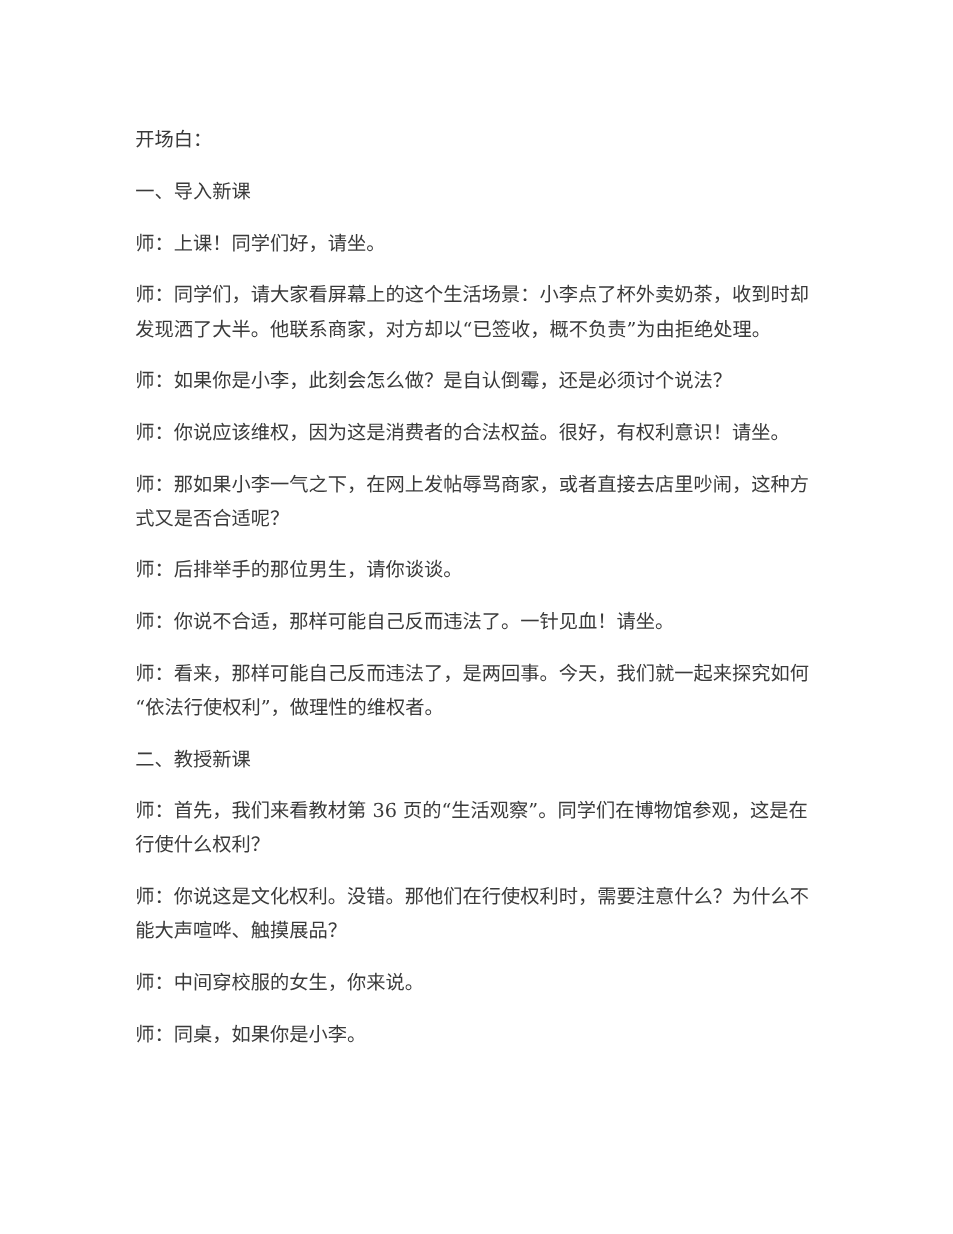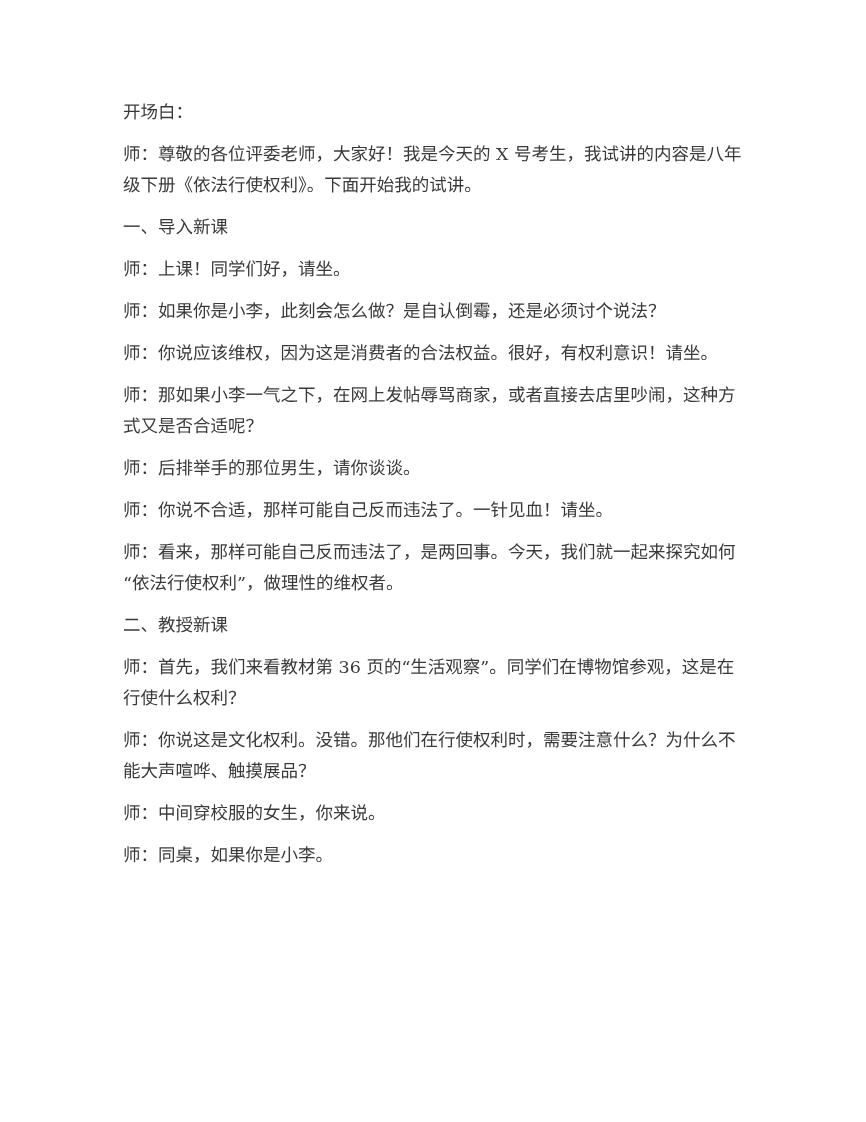--- a/index.html
+++ b/index.html
@@ -18,39 +18,39 @@
     box-sizing: border-box;
     width: 866px;
     height: 1122px;
     background: #ffffff;
     padding: 97px 121px 0 123px;
   }
   .doc-body {
     width: 622px;
   }
   .doc-paragraph {
-    margin: 0 0 11px 0;
+    margin: 16px 0 11px 0;
     font-size: 17.5px;
     line-height: 31px;
     color: #3a3a3a;
     font-weight: 400;
     text-align: left;
     word-break: break-all;
     overflow-wrap: break-word;
   }
 </style>
 </head>
 <body>
 
 <div class="doc-page">
   <div class="doc-body">
     <p class="doc-paragraph">开场白：</p>
-    <p class="doc-paragraph">师：尊敬的各位评委老师，大家好！我是今天的 X 号考生，我试讲的内容是八年级下册《依法行使权利》。下面开始我的试讲。</p>
     <p class="doc-paragraph">一、导入新课</p>
     <p class="doc-paragraph">师：上课！同学们好，请坐。</p>
+    <p class="doc-paragraph">师：同学们，请大家看屏幕上的这个生活场景：小李点了杯外卖奶茶，收到时却发现洒了大半。他联系商家，对方却以“已签收，概不负责”为由拒绝处理。</p>
     <p class="doc-paragraph">师：如果你是小李，此刻会怎么做？是自认倒霉，还是必须讨个说法？</p>
     <p class="doc-paragraph">师：你说应该维权，因为这是消费者的合法权益。很好，有权利意识！请坐。</p>
     <p class="doc-paragraph">师：那如果小李一气之下，在网上发帖辱骂商家，或者直接去店里吵闹，这种方式又是否合适呢？</p>
     <p class="doc-paragraph">师：后排举手的那位男生，请你谈谈。</p>
     <p class="doc-paragraph">师：你说不合适，那样可能自己反而违法了。一针见血！请坐。</p>
     <p class="doc-paragraph">师：看来，那样可能自己反而违法了，是两回事。今天，我们就一起来探究如何“依法行使权利”，做理性的维权者。</p>
     <p class="doc-paragraph">二、教授新课</p>
     <p class="doc-paragraph">师：首先，我们来看教材第 36 页的“生活观察”。同学们在博物馆参观，这是在行使什么权利？</p>
     <p class="doc-paragraph">师：你说这是文化权利。没错。那他们在行使权利时，需要注意什么？为什么不能大声喧哗、触摸展品？</p>
     <p class="doc-paragraph">师：中间穿校服的女生，你来说。</p>

